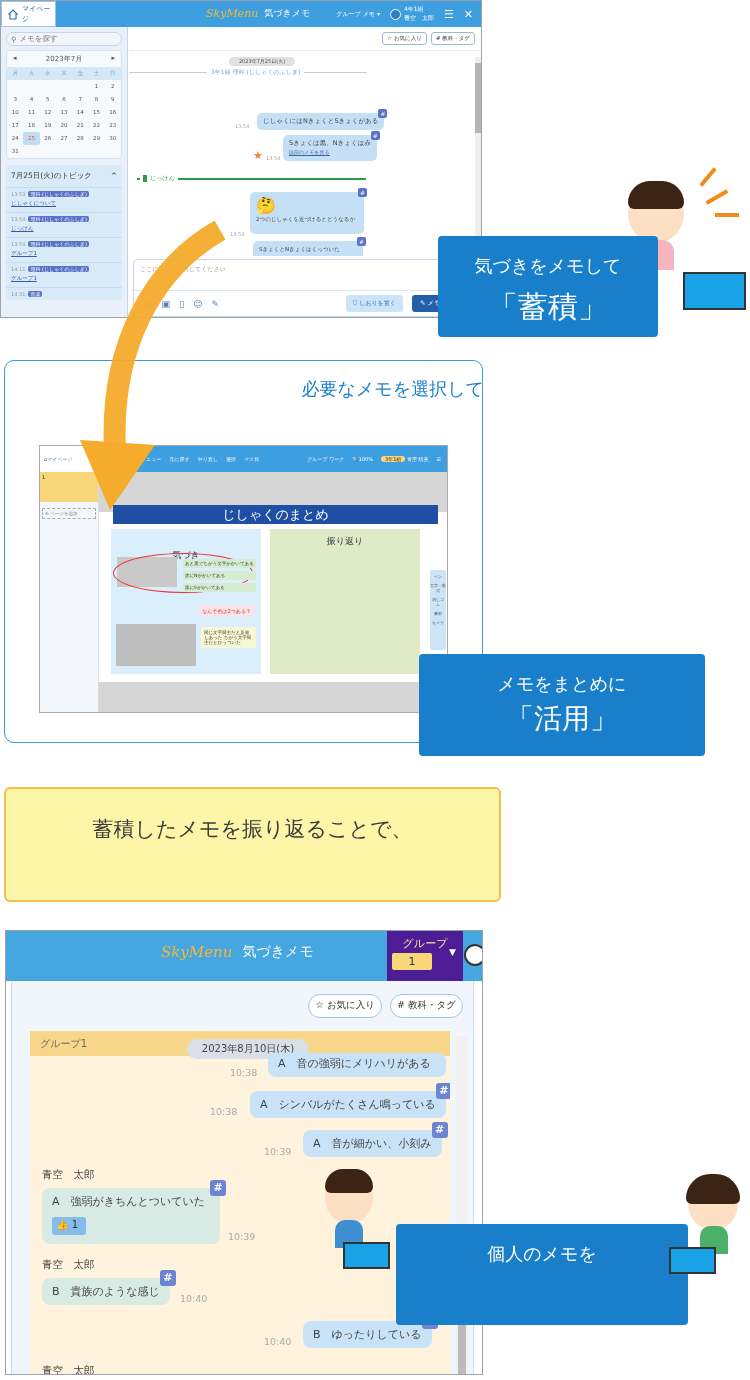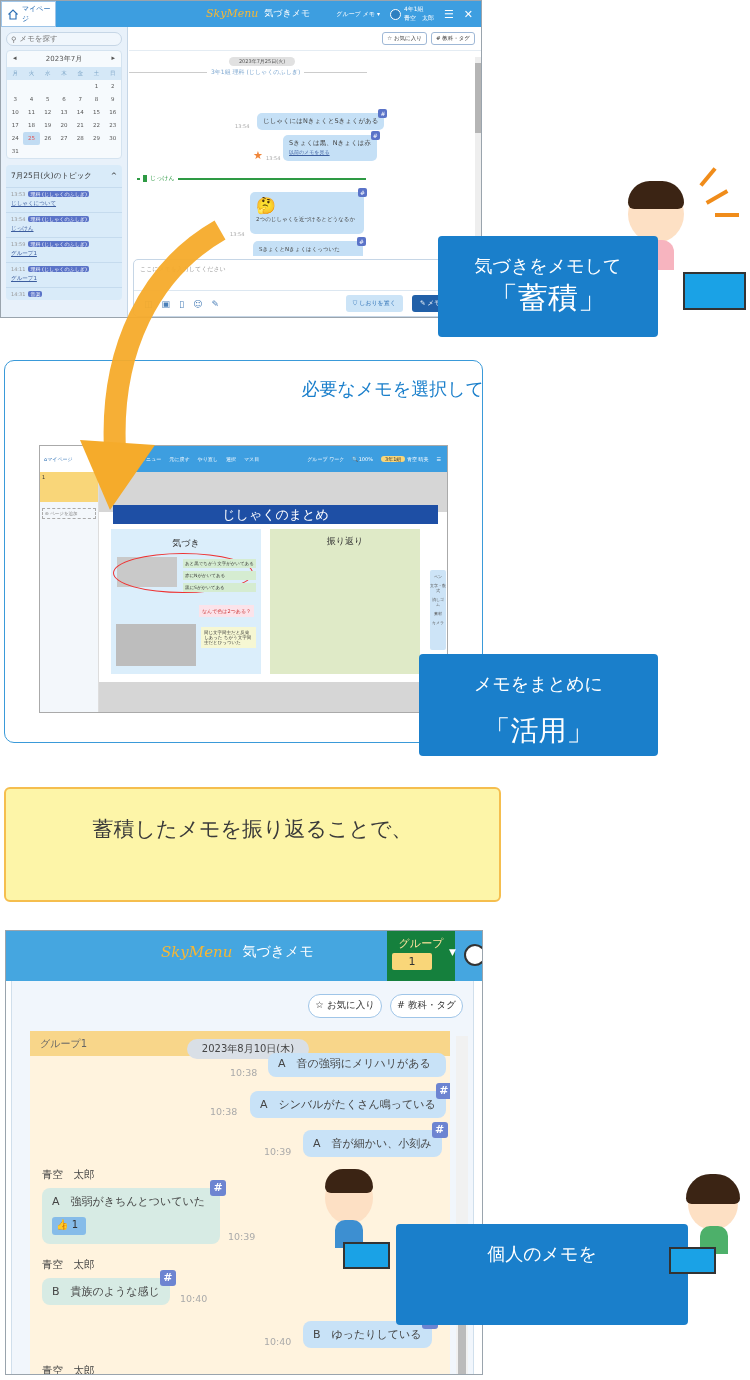--- a/index.html
+++ b/index.html
@@ -56,21 +56,21 @@
 .kp{position:absolute;left:111px;top:529px;width:150px;height:145px;background:#dbeefb}
 .fp{position:absolute;left:270px;top:529px;width:150px;height:145px;background:#dfeac7}
 .fp .inner{position:absolute;left:12px;top:28px;width:126px;height:107px;background:#f6f7d3;font-size:6.5px;line-height:10px;text-align:center;padding-top:14px;color:#333}
 .toolbox{position:absolute;left:430px;top:570px;width:16px;height:80px;background:#cde4f7;border-radius:2px;font-size:4px;text-align:center;color:#555}
 
 .summary{left:4px;top:787px;width:497px;height:115px;background:#fdf5a8;border:2px solid #f5be4e;border-radius:6px;text-align:center;font-size:21px;line-height:32px;color:#3a3a3a;padding-top:24px}
 
 .s3{left:5px;top:930px;width:478px;height:445px;border:1px solid #9aa4ad;background:#fff;overflow:hidden}
 .s3-hdr{height:50px;background:#45a6e0;position:relative;color:#fff}
 .s3-logo{position:absolute;left:155px;top:12px;display:flex;gap:10px;align-items:center;font-size:14px}
-.grp{position:absolute;left:381px;top:0;width:68px;height:50px;background:#15803d}
+.grp{position:absolute;left:381px;top:0;width:76px;height:50px;background:#4c1d95}
 .grp .l{font-size:11px;color:#ffe39e;text-align:center;margin-top:5px}
 .grp .v{margin:2px 0 0 5px;width:40px;height:17px;background:#f9d679;color:#333;font-size:11px;text-align:center;line-height:17px;border-radius:2px}
 .s3-body{position:absolute;left:5px;top:50px;width:463px;height:395px;background:#f1f6fc;border-left:1px solid #d0dfec;border-right:1px solid #d0dfec}
 .s3-favbar{height:50px;display:flex;justify-content:flex-end;gap:8px;padding:13px 10px}
 .btn-m{font-size:9.5px;border:1px solid #9fc5e8;border-radius:12px;padding:4px 6px;background:#fff;color:#333}
 .s3-chat{position:absolute;left:18px;top:50px;width:420px;height:345px;background:#fff3de;overflow:hidden}
 .s3-grphead{height:25px;background:#f8d68a;font-size:10px;color:#666;padding:6px 10px}
 .bub3{position:absolute;background:#c8e2f7;border-radius:8px;padding:6px 10px;font-size:11px;color:#444}
 .bub3.other{background:#d7ebe4}
 .hash3{position:absolute;right:-6px;top:-8px;width:16px;height:16px;border-radius:3px;background:#6d84d1;color:#fff;font-size:11px;text-align:center;line-height:16px;font-weight:bold}
@@ -244,21 +244,21 @@
 <div class="char" style="left:628px;top:185px">
   <div style="position:absolute;left:0;top:0;width:56px;height:58px;border-radius:50%;background:#fde0c4"></div>
   <div style="position:absolute;left:0;top:-4px;width:56px;height:28px;border-radius:28px 28px 8px 8px;background:#3b2414"></div>
   <div style="position:absolute;left:14px;top:55px;width:32px;height:30px;border-radius:12px 12px 0 0;background:#f7b4bf"></div>
 </div>
 <div class="abs" style="left:697px;top:175px;width:22px;height:4px;background:#f08c1a;transform:rotate(-50deg)"></div>
 <div class="abs" style="left:705px;top:195px;width:24px;height:4px;background:#f08c1a;transform:rotate(-30deg)"></div>
 <div class="abs" style="left:715px;top:213px;width:24px;height:4px;background:#f08c1a"></div>
 <div class="callout" style="left:438px;top:236px;width:220px;height:101px">
   <div style="font-size:18px;margin-top:18px">気づきをメモして</div>
-  <div style="font-size:30px;margin-top:0">「蓄積」</div>
+  <div style="font-size:30px;margin-top:9px">「蓄積」</div>
 </div>
 <div class="abs" style="left:683px;top:272px;width:63px;height:38px;background:#1aa2e6;border:2px solid #333"></div>
 
 <div class="abs frame2">
   <div class="ttl">
     <span>必要なメモを選択して</span><br>
   </div>
 </div>
 
 <div class="abs s2">
@@ -283,21 +283,21 @@
   <div class="s2-side">
     <div style="height:30px;background:#f9d679;padding:2px;font-size:5px"><span>1</span></div>
     <div style="margin:6px 2px;border:1px dashed #aaa;font-size:4.5px;color:#888;padding:2px">⊕ <span>ページを追加</span></div>
   </div>
   <div class="s2-gray"></div>
   <div class="s2-page"></div>
   <div class="s2-bottom"></div>
 </div>
 <div class="banner">じしゃくのまとめ</div>
 <div class="kp">
-  <div style="text-align:center;font-size:9px;margin-top:8px">気づき</div>
+  <div style="text-align:center;font-size:9px;margin-top:20px">気づき</div>
   <div style="position:absolute;left:6px;top:28px;width:60px;height:30px;background:#c9c9c9"></div>
   <div style="position:absolute;left:2px;top:24px;width:140px;height:40px;border:1.5px solid #e33;border-radius:50%"></div>
   <div id="kp-notes" style="position:absolute;left:72px;top:30px;font-size:4.5px">
       <div style="background: rgb(213, 236, 209); margin-bottom: 3px; padding: 2px;">あと黒でちがう文字がかいてある</div>
       <div style="background: rgb(213, 236, 209); margin-bottom: 3px; padding: 2px;">赤にNがかいてある</div>
       <div style="background: rgb(213, 236, 209); margin-bottom: 3px; padding: 2px;">黒にSがかいてある</div>
     </div>
   <div style="position:absolute;left:88px;top:76px;background:#fbe3ea;font-size:5px;padding:3px;color:#c33">なんで色は2つある？</div>
   <div style="position:absolute;left:5px;top:95px;width:80px;height:42px;background:#bdbdbd"></div>
   <div style="position:absolute;left:90px;top:98px;width:55px;background:#f6f7d3;font-size:4.5px;padding:3px">同じ文字同士だと反発しあった ちがう文字同士だとひっついた</div>
@@ -305,23 +305,23 @@
 <div class="fp">
   <div style="text-align:center;font-size:9px;margin-top:6px">振り返り</div>
 </div>
 <div class="toolbox" id="toolbox">
     <div style="margin-top: 4px;">ペン</div>
     <div style="margin-top: 4px;">文字・数式</div>
     <div style="margin-top: 4px;">消しゴム</div>
     <div style="margin-top: 4px;">素材</div>
     <div style="margin-top: 4px;">カメラ</div>
   </div>
-<div class="callout" style="left:419px;top:654px;width:239px;height:102px">
+<div class="callout" style="left:419px;top:654px;width:286px;height:102px">
   <div style="font-size:18px;margin-top:18px">メモをまとめに</div>
-  <div style="font-size:28px;margin-top:16px">「活用」</div>
+  <div style="font-size:28px;margin-top:4px">「活用」</div>
 </div>
 
 <svg class="abs" style="left:60px;top:200px" width="200" height="330">
   <path d="M160 30 C 90 70, 50 150, 55 250" fill="none" stroke="#f5ab2b" stroke-width="22" opacity="0.95"></path>
   <polygon points="20,240 95,245 50,310" fill="#f5ab2b"></polygon>
 </svg>
 
 <div class="abs summary">
   <div>蓄積したメモを振り返ることで、</div>
 </div>

